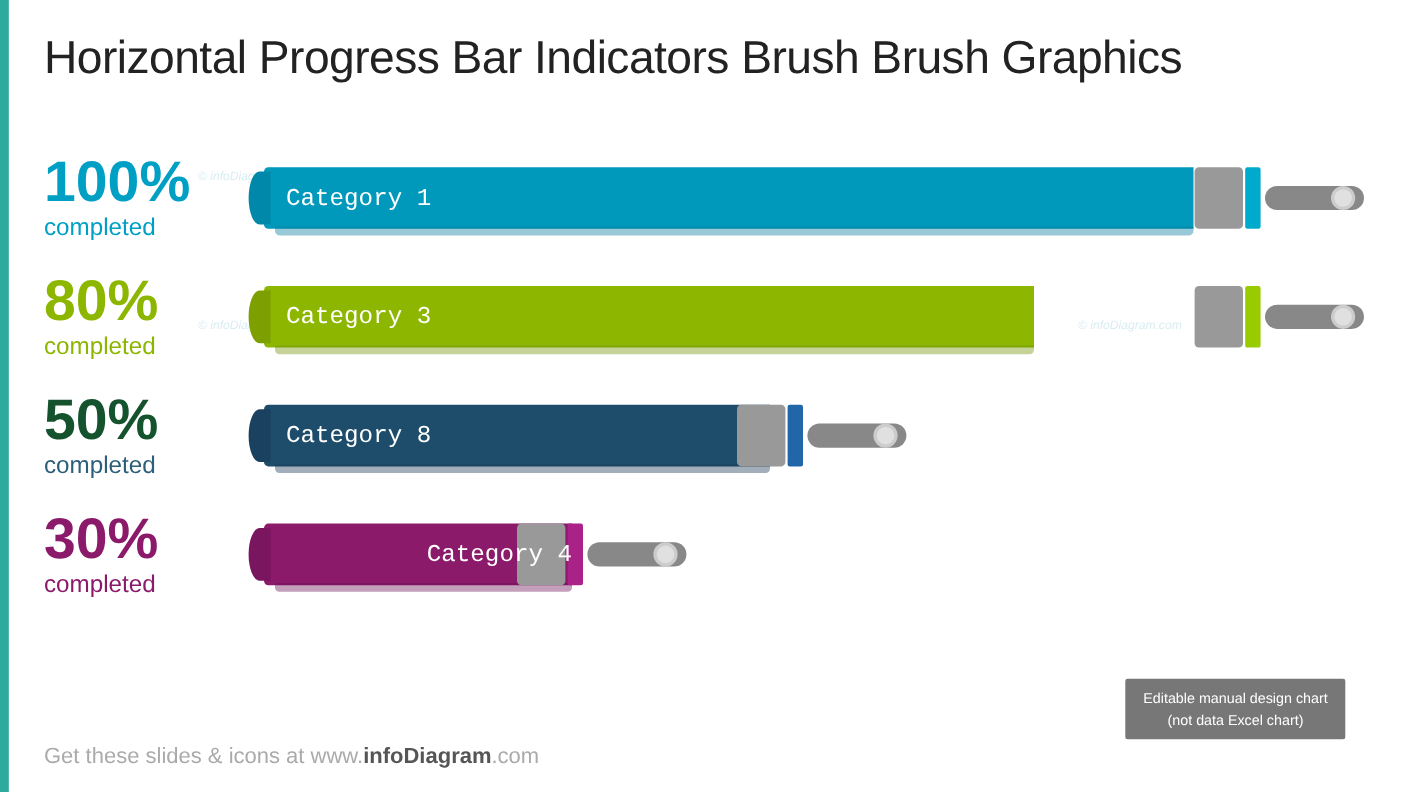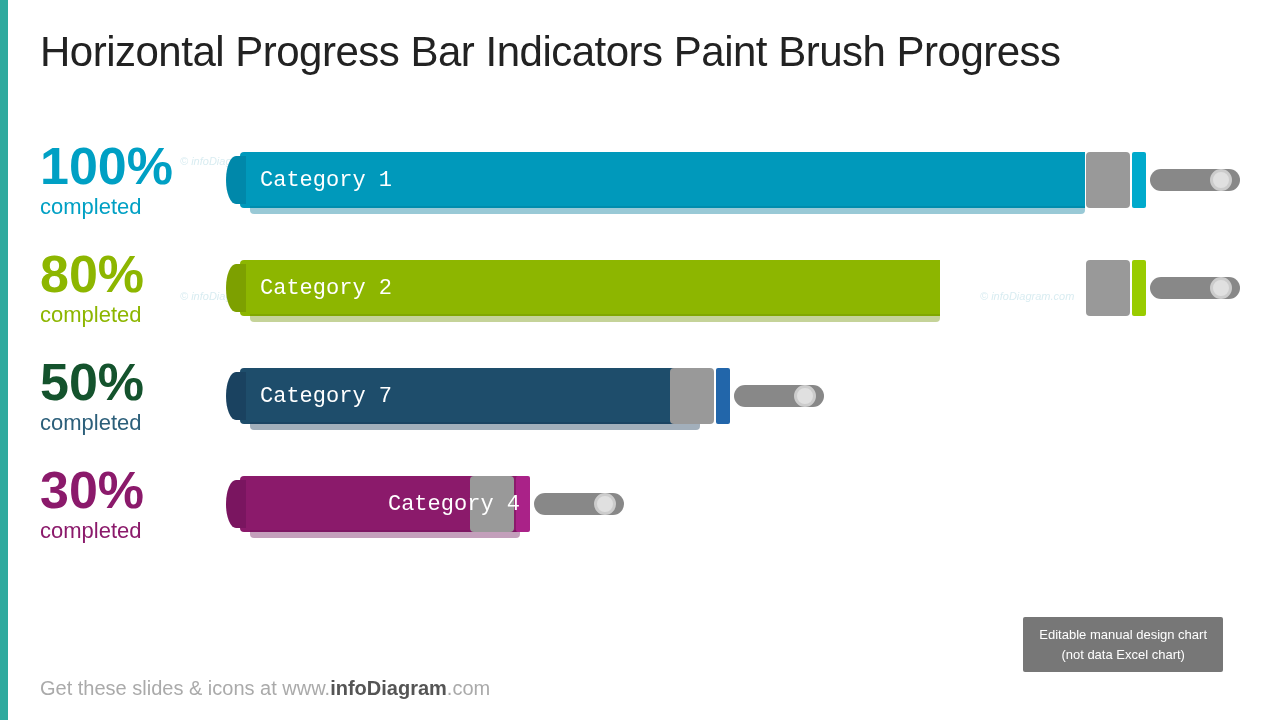--- a/index.html
+++ b/index.html
@@ -251,21 +251,21 @@
       max-width: 220px;
       line-height: 1.5;
     }
 
   </style>
 </head>
 <body>
 
 <div class="left-accent"></div>
 
-<h1 class="page-title">Horizontal Progress Bar Indicators Paint Brush Progress</h1>
+<h1 class="page-title">Horizontal Progress Bar Indicators Brush Brush Graphics</h1>
 
 <span class="watermark" style="top:155px; left:180px;">© infoDiagram.com</span>
 <span class="watermark" style="top:155px; left:580px;">© infoDiagram.com</span>
 <span class="watermark" style="top:155px; left:980px;">© infoDiagram.com</span>
 <span class="watermark" style="top:290px; left:180px;">© infoDiagram.com</span>
 <span class="watermark" style="top:290px; left:580px;">© infoDiagram.com</span>
 <span class="watermark" style="top:290px; left:980px;">© infoDiagram.com</span>
 
 <div class="bars-container">
 
@@ -291,42 +291,42 @@
   </div>
 
   <div class="bar-row row2">
     <div class="label-section">
       <div class="percentage">80%</div>
       <div class="completed-text">completed</div>
     </div>
     <div class="bar-section">
       <div class="brush-bar">
         <div class="paint-stroke" style="width: calc(80% - 100px);">
-          <span class="category-label">Category 2</span>
+          <span class="category-label">Category 3</span>
         </div>
         <div class="brush-ferrule" style="position: absolute; right: 0; top: 50%; transform: translateY(-50%); display: flex; align-items: center;">
           <div class="ferrule-body"></div>
           <div class="ferrule-light"></div>
           <div class="brush-handle">
             <div class="handle-end"></div>
           </div>
         </div>
       </div>
     </div>
   </div>
 
   <div class="bar-row row3">
     <div class="label-section">
       <div class="percentage">50%</div>
       <div class="completed-text">completed</div>
     </div>
     <div class="bar-section">
       <div class="brush-bar">
         <div class="paint-stroke" style="width: calc(50% - 40px);">
-          <span class="category-label">Category 7</span>
+          <span class="category-label">Category 8</span>
         </div>
         <div class="brush-ferrule" style="position: absolute; left: calc(50% - 70px); top: 50%; transform: translateY(-50%); display: flex; align-items: center;">
           <div class="ferrule-body"></div>
           <div class="ferrule-light"></div>
           <div class="brush-handle">
             <div class="handle-end"></div>
           </div>
         </div>
       </div>
     </div>

